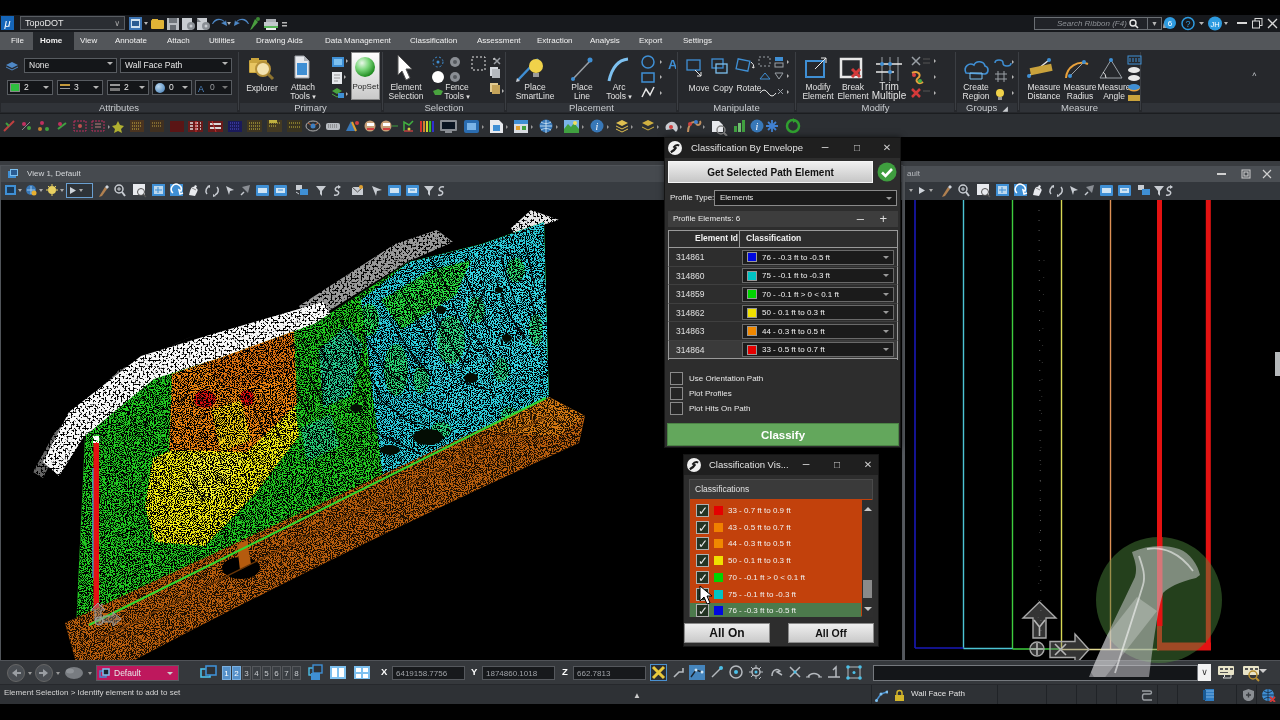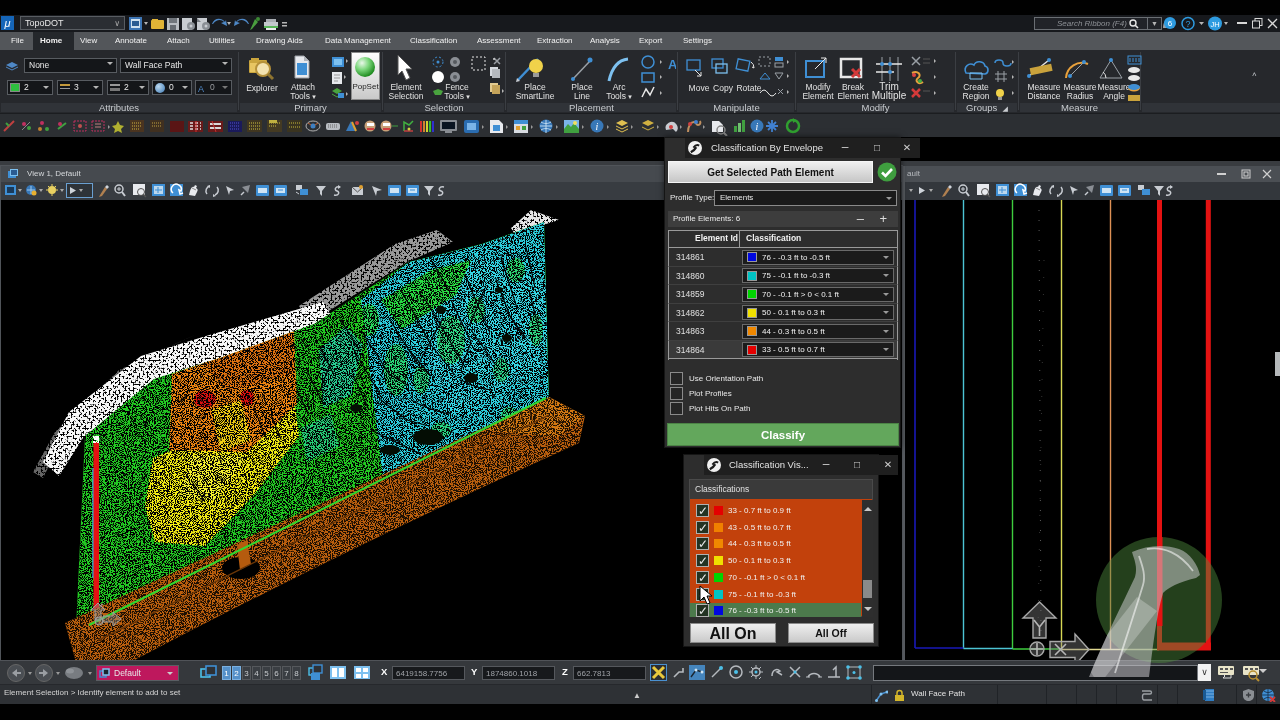--- a/index.html
+++ b/index.html
@@ -26,21 +26,21 @@
 #rvtitle { left:0; top:0px; width:375px; height:16px; background:#4b4f54; color:#d5d8db; font-size:8px; line-height:16px; }
 #rvtools { left:0; top:16px; width:375px; height:18px; background:#33373c; }
 #rviewport { left:0; top:34px; width:375px; height:479px; background:#000; }
 #rvbottom { left:0; top:513px; width:375px; height:9px; background:#97999b; }
 
 #srow1 { left:0; top:660px; width:1280px; height:24px; background:#35383c; border-top:1px solid #505358; }
 #srow2 { left:0; top:684px; width:1280px; height:20px; background:#2e3135; border-top:1px solid #26282c; }
 #sblack { left:0; top:704px; width:1280px; height:16px; background:#010101; }
 
 .dlg { position:absolute; background:#2d2d2d; border:1px solid #151515; box-shadow:0 0 6px rgba(0,0,0,.6); }
-.dlgtitle { position:absolute; left:0; top:0; width:100%; height:20px; background:#1f1f1f; color:#e4e4e4; font-size:9.5px; line-height:20px;margin-left:20px; }
+.dlgtitle { position:absolute; left:0; top:0; width:100%; height:20px; background:#1f1f1f; color:#e4e4e4; font-size:9.5px; line-height:20px; }
 .wbtn { position:absolute; color:#cfcfcf; font-size:12px; top:0; height:20px; line-height:19px; width:20px; text-align:center; }
 .erow { position:absolute; left:0; width:230px; height:18.5px; border-left:1px solid #9a9a9a; border-right:1px solid #9a9a9a; border-bottom:1px solid #3f3f3f; }
 .erow:last-child { border-bottom:1px solid #9a9a9a; }
 .eid { position:absolute; left:7px; top:4px; color:#e0e0e0; font-size:8.5px; }
 .ecombo { position:absolute; left:73px; top:1.5px; width:152px; height:15px; background:#1b1b1b; border:1px solid #6a6a6a; color:#f0f0f0; font-size:8px; line-height:14px; padding-left:19px; }
 .echip { position:absolute; left:4px; top:1.5px; width:10px; height:10px; border:1px solid #999; }
 .ecaret { position:absolute; right:4px; top:5px; width:0; height:0; border:3.5px solid transparent; border-top-color:#9a9a9a; }
 .cbx { position:absolute; width:13px; height:13px; background:#252525; border:1px solid #8a8a8a; }
 .clabel { position:absolute; color:#e8e8e8; font-size:8px; }
 .vrow { position:absolute; left:0; width:171px; height:16.7px; }
@@ -887,21 +887,21 @@
           <span class="vtxt">76 - -0.3 ft to -0.5 ft</span>
         </div>
     </div>
 
     <div class="abs" style="left:172px;top:20px;width:11px;height:117px;background:#2e2e2e">
       <span style="position:absolute;left:2px;top:3px;width:0;height:0;border:4px solid transparent;border-bottom-color:#c8c8c8"></span>
       <span style="position:absolute;left:1px;top:80px;width:9px;height:18px;background:#8a8a8a"></span>
       <span style="position:absolute;left:2px;bottom:2px;width:0;height:0;border:4px solid transparent;border-top-color:#c8c8c8"></span>
     </div>
   </div>
-  <div class="abs" style="left:6px;top:168px;width:86px;height:20px;background:linear-gradient(#efefef,#cacaca);border:1px solid #8a8a8a;color:#111;font-weight:bold;font-size:16px;text-align:center;line-height:19px">All On</div>
+  <div class="abs" style="left:0;top:168px;width:86px;height:20px;background:linear-gradient(#efefef,#cacaca);border:1px solid #8a8a8a;color:#111;font-weight:bold;font-size:12px;text-align:center;line-height:19px">All On</div>
   <div class="abs" style="left:104px;top:168px;width:86px;height:20px;background:linear-gradient(#efefef,#cacaca);border:1px solid #8a8a8a;color:#111;font-weight:bold;font-size:10.5px;text-align:center;line-height:19px">All Off</div>
 
   <svg class="abs" style="left:15px;top:130px;z-index:40" width="14" height="20" viewBox="0 0 14 20">
       <path d="M1 1l0 15 4-4 3 7 3-1-3-7 5 0z" fill="#fff" stroke="#000"></path>
     </svg>
 </div>
 
 <svg class="abs" style="left:1085px;top:535px;z-index:42" width="145" height="150" viewBox="0 0 145 150">
   <defs>
       <clipPath id="wmclip">

